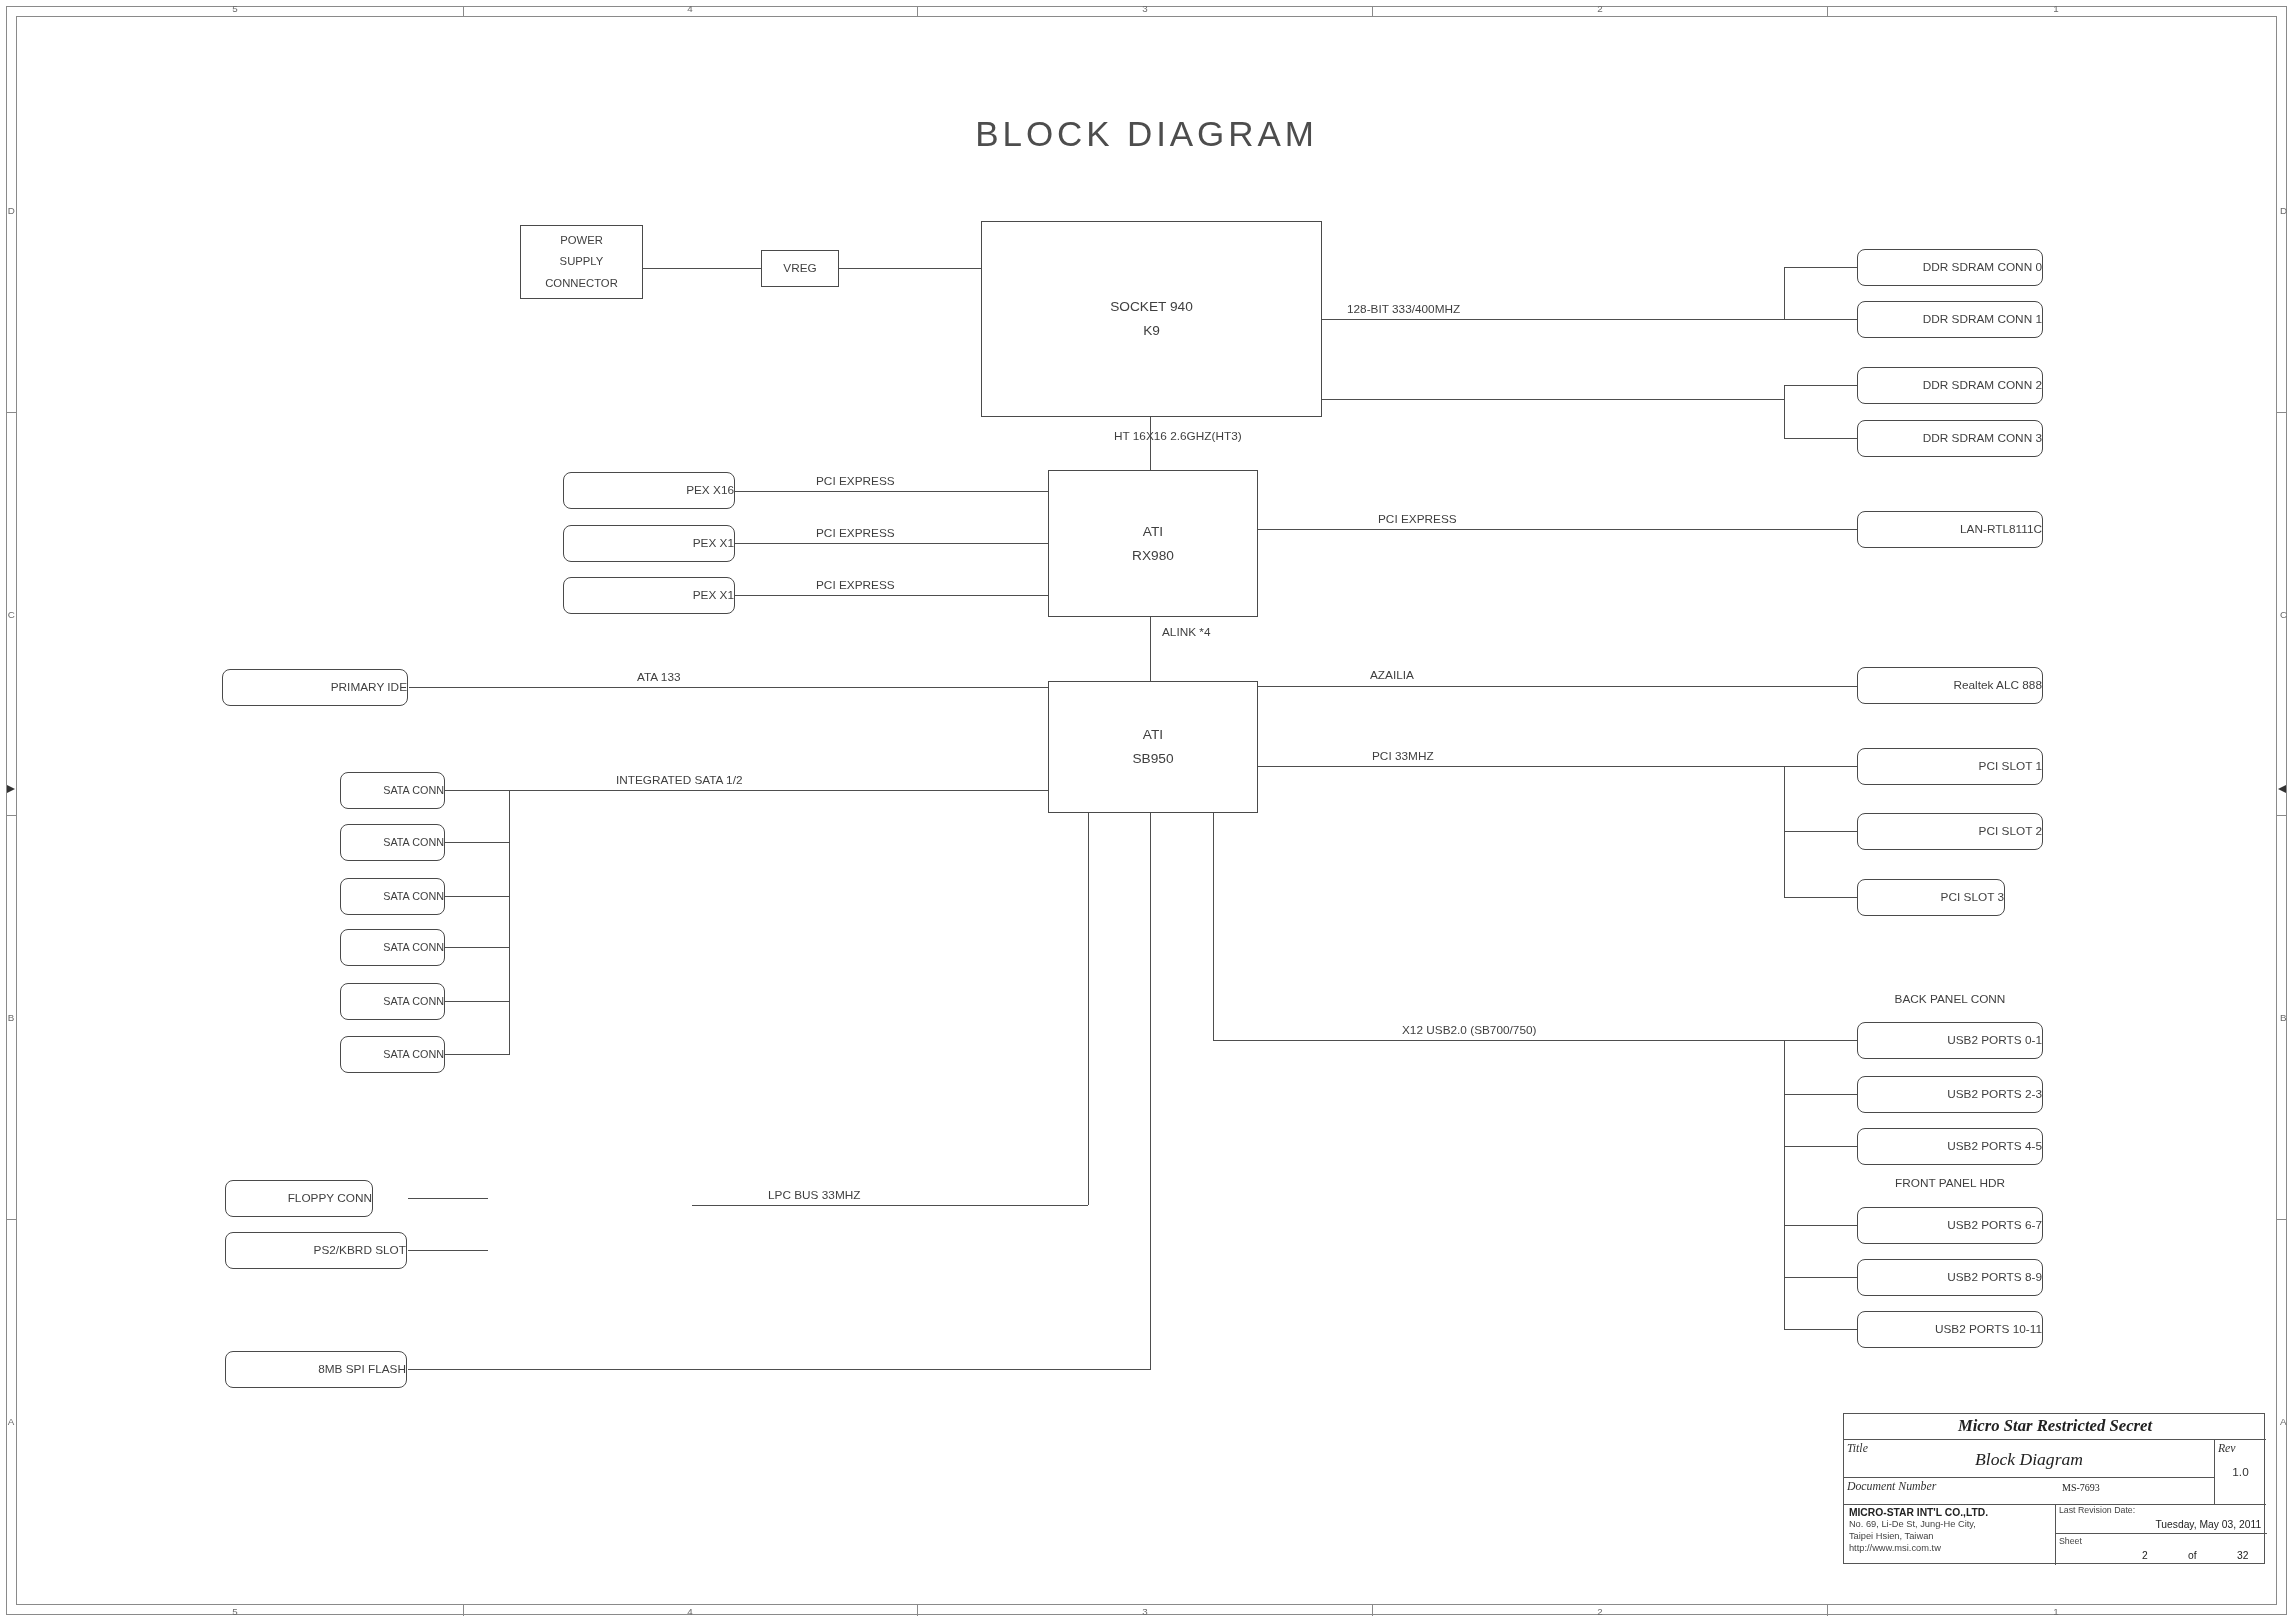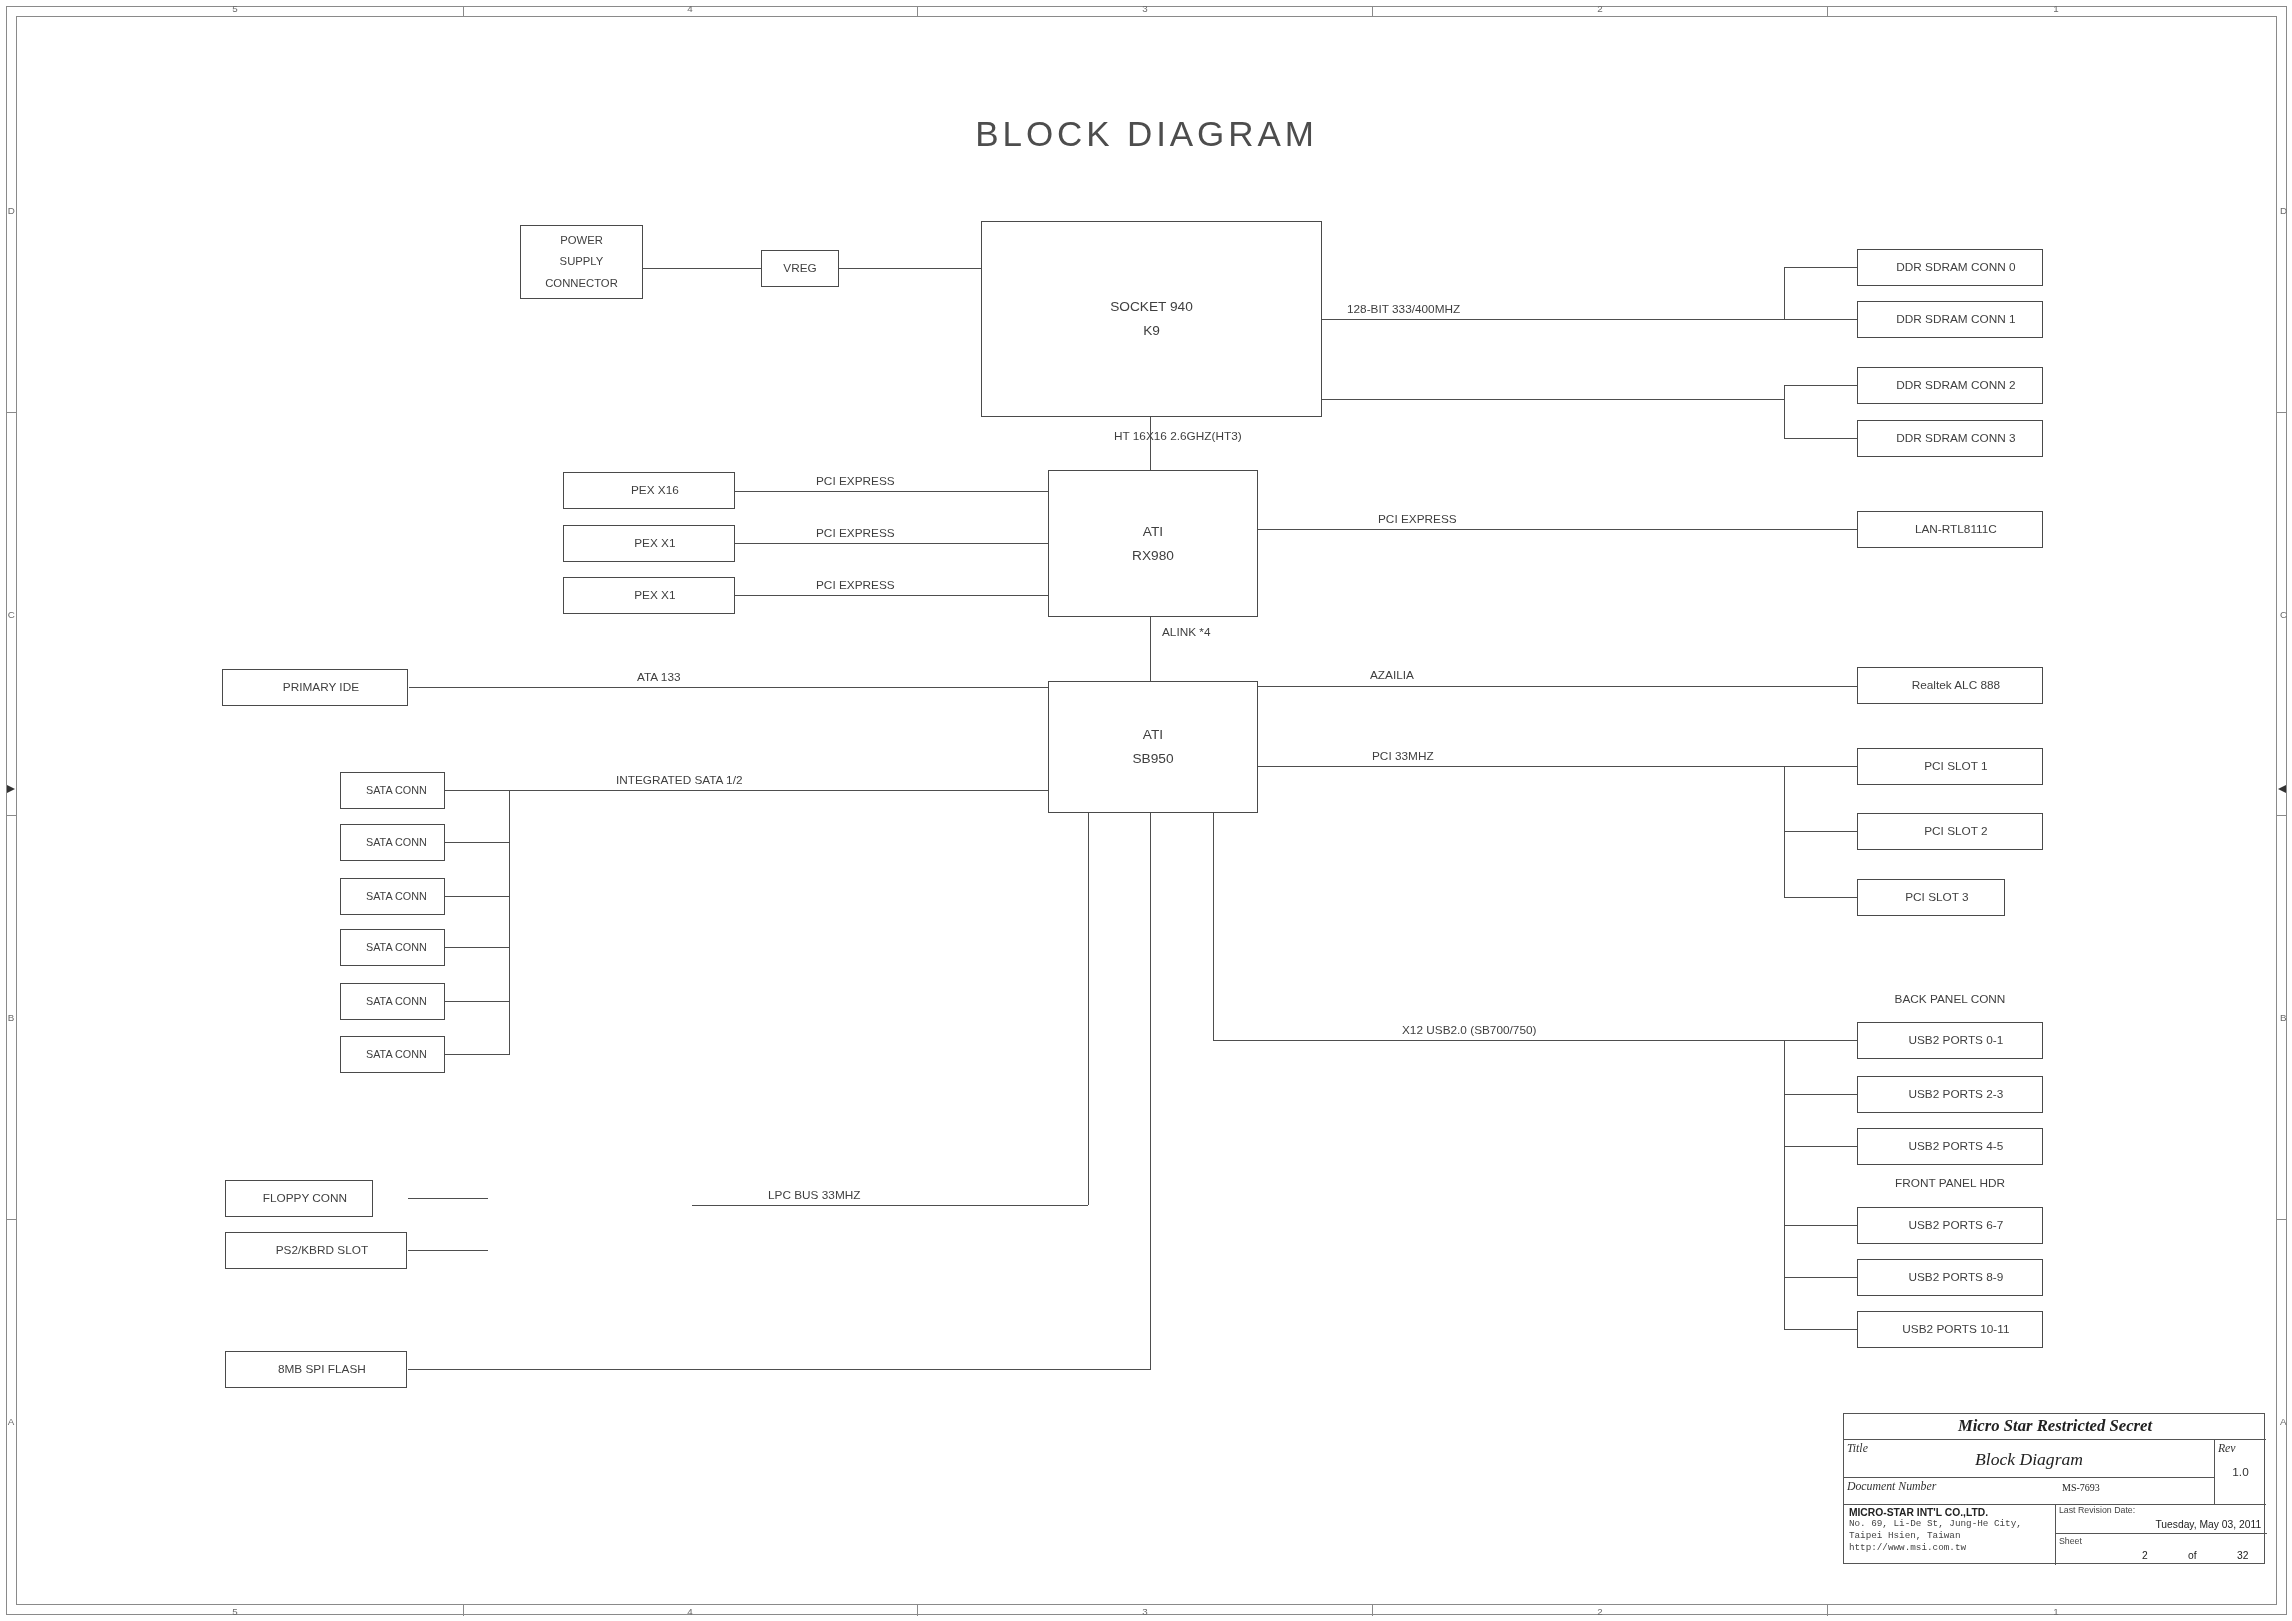--- a/index.html
+++ b/index.html
@@ -25,21 +25,21 @@
   }
 
   svg.wires { position:absolute; left:0; top:0; }
   svg.wires line { stroke:#4a4a4a; stroke-width:1; shape-rendering:crispEdges; }
 
   .box {
     position:absolute; box-sizing:border-box; border:1px solid #4a4a4a; background:#fff;
     display:flex; align-items:center; justify-content:center; text-align:center;
     font-size:11.8px; color:#3f3f3f; line-height:1.25;
   }
-  .box.left { justify-content:center; text-align:left; padding-left:11.8px; }
+  .box.left { justify-content:flex-end; text-align:left; padding-left:11.8px;border-radius:8px; }
   .box.small { font-size:10.8px; padding-left:7.8px; }
   .box .pre { white-space:pre-line; }
   .box.psu { font-size:11.3px; line-height:1.9; }
   .box.sio-box { font-size:11.3px; line-height:1.55; }
   .box.chip { flex-direction:column; gap:6.9px; font-size:13.7px; }
   .chip-l2.bold { font-weight:normal; }
 
   .netlabel { position:absolute; font-size:11.8px; color:#3f3f3f; white-space:nowrap; }
   .grouplabel { position:absolute; width:186px; text-align:center; font-size:11.8px; color:#3f3f3f; white-space:nowrap; }
 
@@ -52,21 +52,21 @@
   .tb-titlerow { left:0; top:25.5px; width:370px; height:38px; border-bottom:1px solid #555; }
   .tb-label { position:absolute; left:2.9px; top:1px; font-family:"Liberation Serif",serif; font-style:italic; font-size:11.8px; color:#333; }
   .tb-title { position:absolute; left:0; right:0; top:9.8px; text-align:center;
     font-family:"Liberation Serif",serif; font-style:italic; font-size:17.6px; color:#222; }
   .tb-revcell { left:370px; top:25.5px; width:52px; height:65px; border-left:1px solid #555; border-bottom:1px solid #555; }
   .tb-rev-val { position:absolute; left:0; right:0; top:25.5px; text-align:center; font-size:11.8px; color:#333; }
   .tb-docrow { left:0; top:64px; width:370px; height:26.5px; border-bottom:1px solid #555; }
   .tb-doc-val { position:absolute; left:218px; top:3.9px; font-family:"Liberation Serif",serif; font-size:10px; color:#222; }
   .tb-company { left:0; top:90px; width:212px; height:61px; border-right:1px solid #555; padding:2.9px 4.9px; }
   .tb-company .name { font-size:10.3px; font-weight:bold; color:#222; }
-  .tb-company .addr { font-size:9.3px; color:#444; line-height:1.3;font-family:Liberation Mono, monospace; }
+  .tb-company .addr { font-size:9.3px; color:#444; line-height:1.3; }
   .tb-revdate { left:212px; top:90px; width:211px; height:30px; border-bottom:1px solid #555; }
   .tb-tiny { position:absolute; left:2.9px; top:1px; font-size:8.8px; color:#444; }
   .tb-date-val { position:absolute; right:5.9px; bottom:2.9px; font-size:10.3px; color:#222; }
   .tb-sheet { left:212px; top:121px; width:211px; height:30px; }
   .tb-sheet .num { position:absolute; bottom:3.9px; font-size:10.3px; color:#222; }
 </style>
 </head>
 <body>
 
 <div class="sheet">

